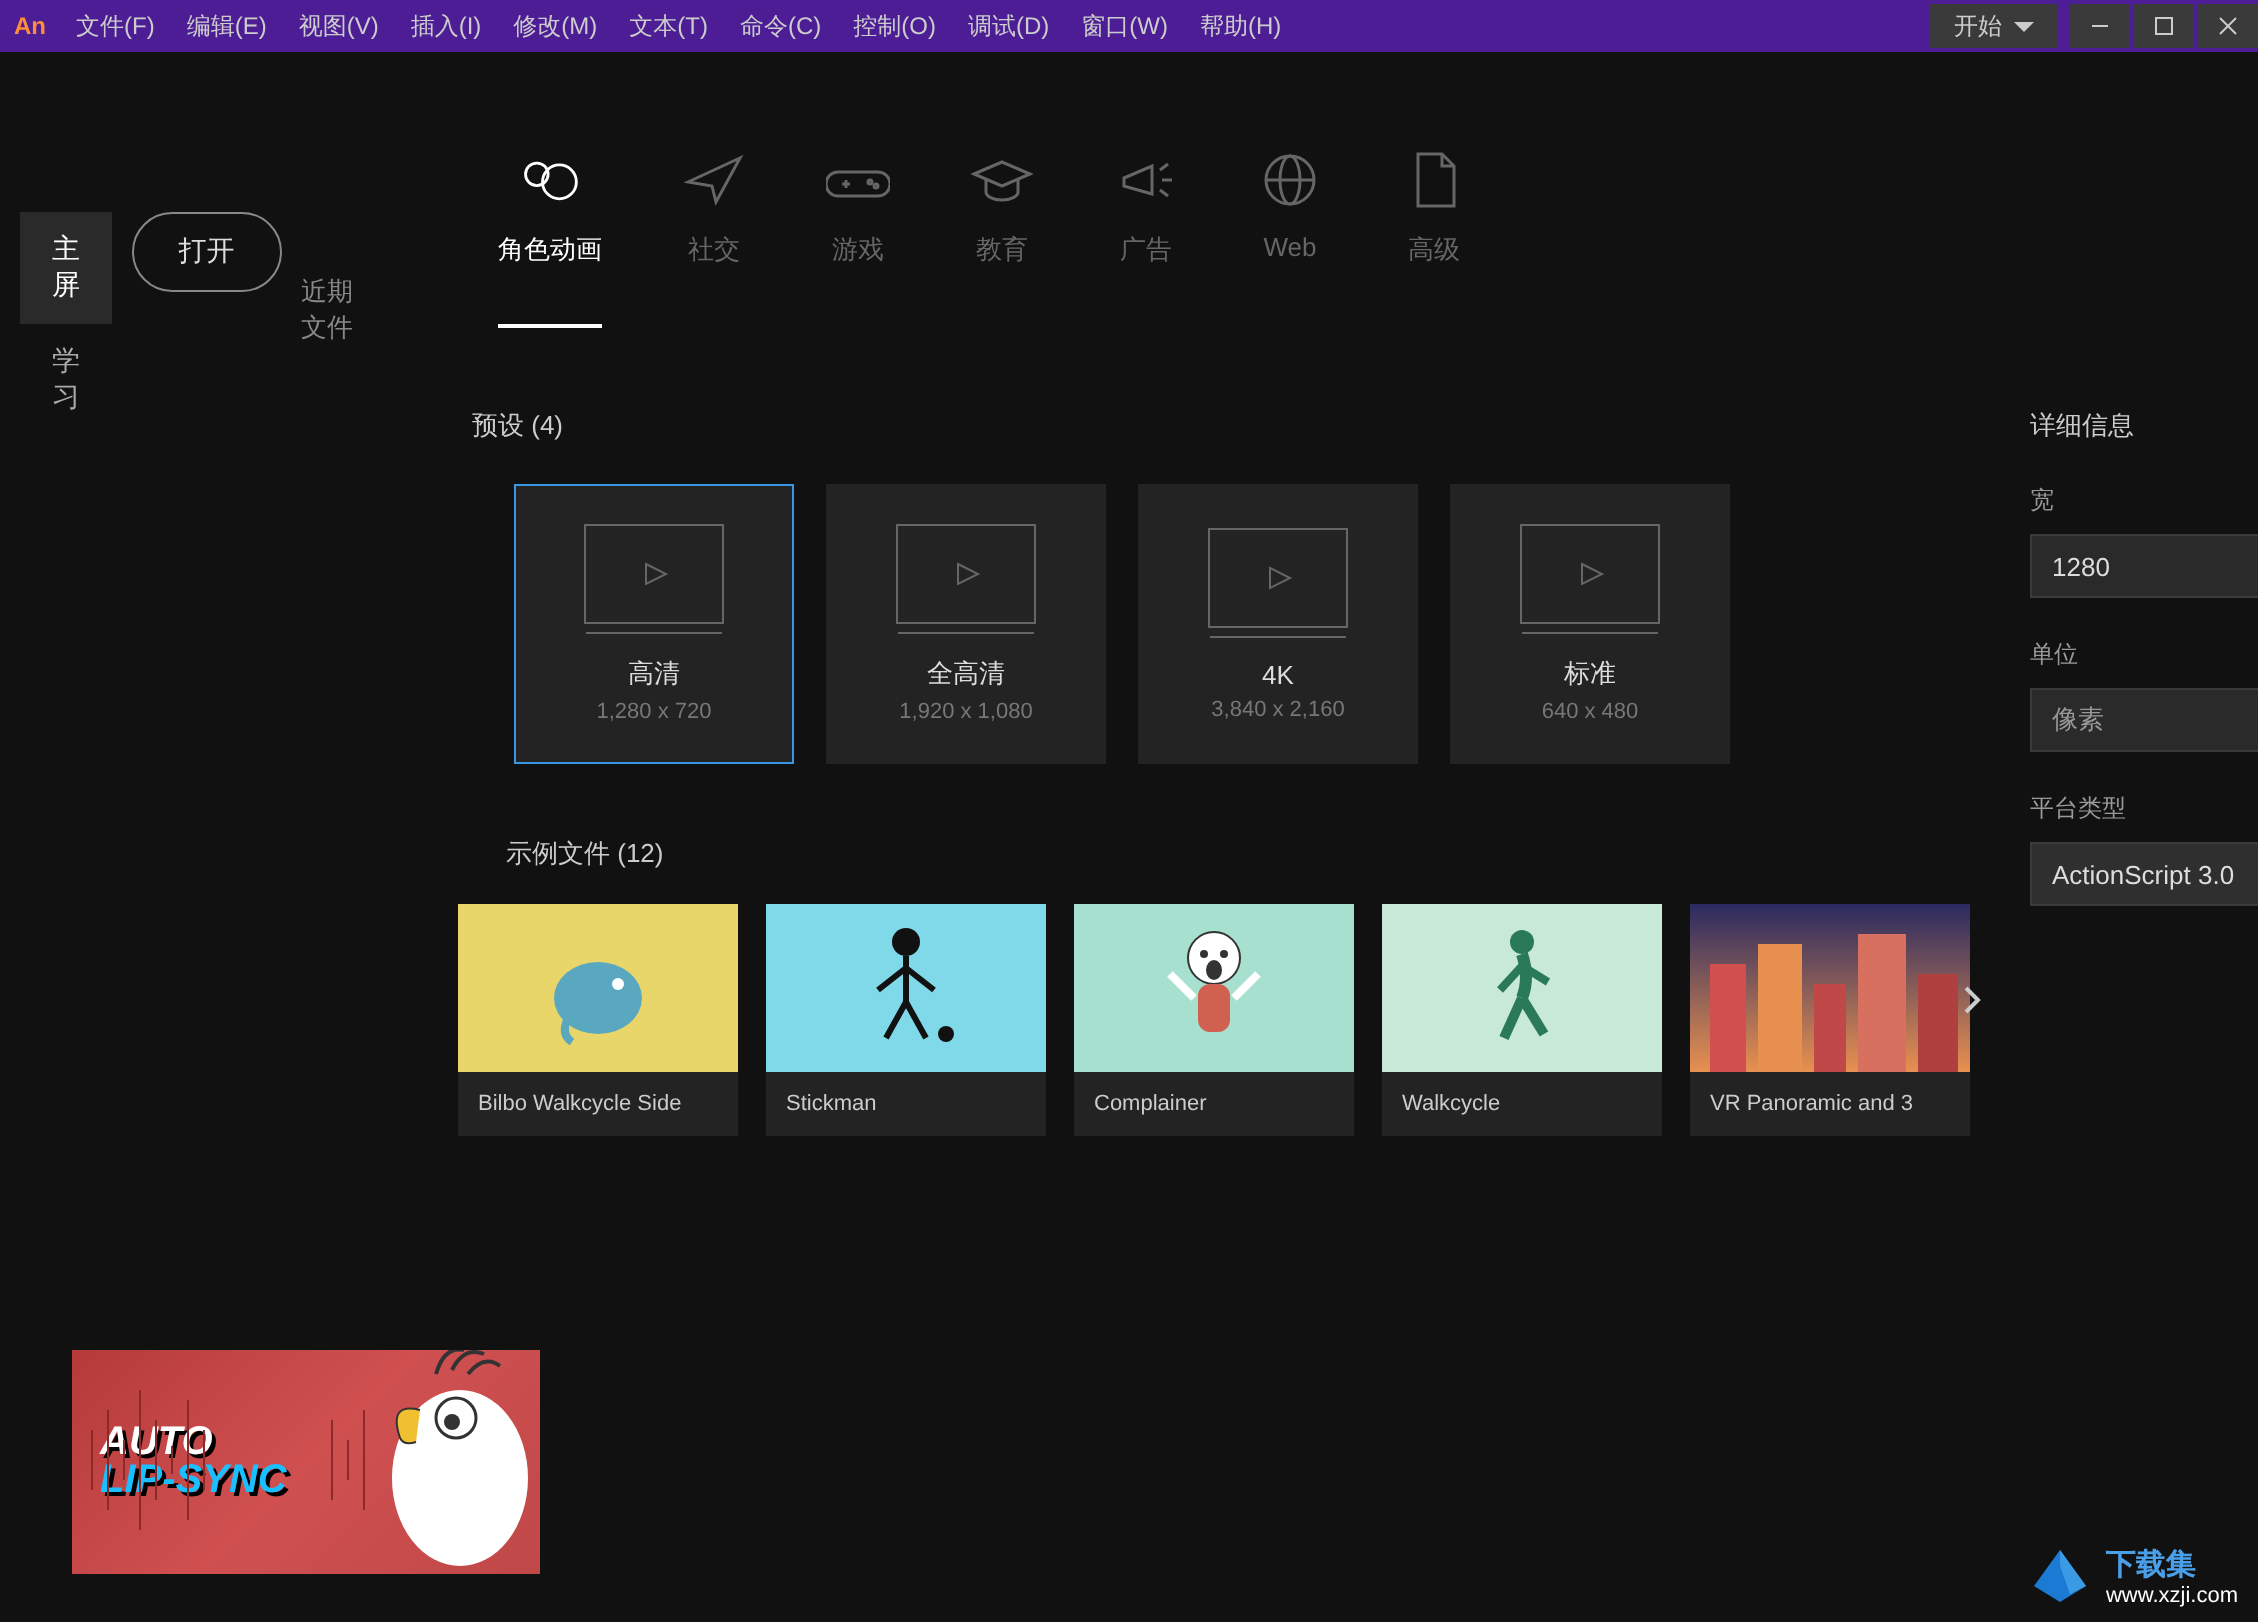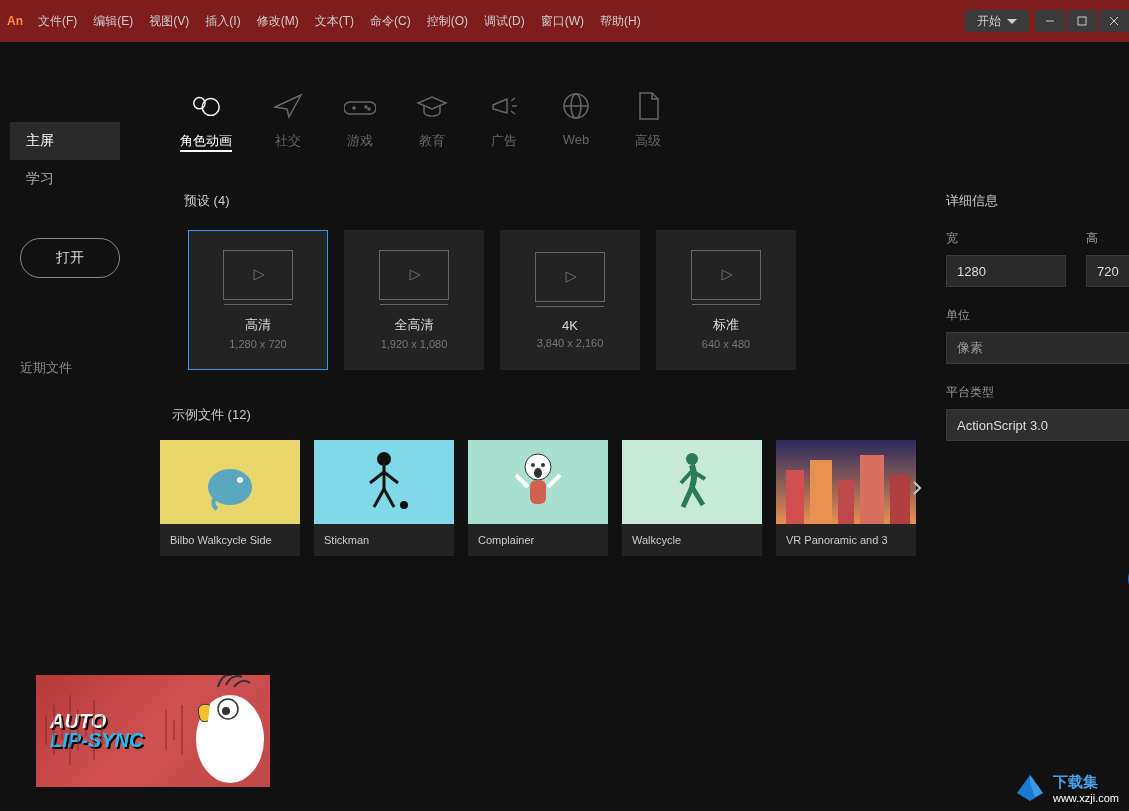--- a/index.html
+++ b/index.html
@@ -1,51 +1,51 @@
 <!DOCTYPE html>
 <html><head>
 <meta charset="utf-8">
 <style>
 * { margin: 0; padding: 0; box-sizing: border-box; font-family: "Microsoft YaHei", "PingFang SC", sans-serif; }
 body { width: 1129px; height: 811px; background: #1a1a1a; color: #ccc; overflow: hidden; position: relative; }
 
 
-.titlebar { height: 42px; background: #7f1d1d; display: flex; align-items: center; }
+.titlebar { height: 26px; background: #4c1d95; display: flex; align-items: center; }
 .app-logo { width: 30px; height: 26px; display: flex; align-items: center; justify-content: center; color: #ff8c3c; font-weight: bold; font-size: 12px; }
 .menu { display: flex; flex: 1; }
 .menu-item { padding: 0 8px; font-size: 12px; color: #ccc; line-height: 26px; cursor: pointer; }
 .menu-right { display: flex; align-items: center; }
 .start-btn { padding: 0 12px; font-size: 12px; color: #ccc; line-height: 22px; display: flex; align-items: center; gap: 6px; background: #3a3a3a; margin-right: 4px; cursor: pointer; }
 .win-controls { display: flex; }
 .win-btn { width: 30px; height: 22px; display: flex; align-items: center; justify-content: center; background: #3a3a3a; margin-left: 2px; cursor: pointer; }
 .win-btn svg { stroke: #ccc; }
 
 
 .main { display: flex; height: calc(100% - 26px); background: #111; padding: 10px; gap: 0; }
-.sidebar { width: 280px; padding: 70px 40px 0 0; display: flex; flex-direction: column; }
+.sidebar { width: 280px; padding: 70px 40px 0 0; display: flex; flex-direction: row; }
 .side-nav { margin-bottom: 40px; }
 .side-nav-item { padding: 10px 16px; font-size: 14px; color: #aaa; cursor: pointer; }
 .side-nav-item.active { background: #2a2a2a; color: #fff; }
 .open-btn { width: 100px; height: 40px; border: 1px solid #888; border-radius: 20px; background: transparent; color: #ddd; font-size: 14px; cursor: pointer; margin-bottom: 50px; margin-left: 10px; }
 .recent-label { font-size: 13px; color: #888; margin-left: 10px; margin-top: 31px; }
 
 .content { flex: 1; padding-top: 40px; }
 
 
 .cat-tabs { display: flex; gap: 40px; padding-left: 20px; margin-bottom: 40px; }
-.cat-tab { display: flex; flex-direction: column; align-items: center; gap: 12px; cursor: pointer; color: #666; padding-bottom: 0; }
+.cat-tab { display: flex; flex-direction: column; align-items: center; gap: 12px; cursor: pointer; color: #666; padding-bottom: 28px; }
 .cat-tab.active { color: #fff; border-bottom: 2px solid #fff; }
 .cat-tab .icon { width: 32px; height: 28px; display: flex; align-items: center; justify-content: center; }
 .cat-tab svg { stroke: currentColor; fill: none; stroke-width: 1.5; }
 .cat-label { font-size: 13px; }
 
 
 .work-area { display: flex; gap: 30px; }
 .presets-col { flex: 1; }
-.presets-header { font-size: 13px; color: #ccc; margin-bottom: 20px; margin-left: 24px; }
+.presets-header { font-size: 13px; color: #ccc; margin-bottom: 20px; margin-left: 7px; }
 .preset-grid { display: flex; flex-wrap: wrap; gap: 16px; padding-left: 28px; }
 .preset-card { width: 140px; height: 140px; background: #232323; display: flex; flex-direction: column; align-items: center; justify-content: center; cursor: pointer; border: 1px solid transparent; }
 .preset-card.selected { border: 1px solid #3b97e3; }
 .preset-thumb { width: 70px; height: 50px; border: 1px solid #666; margin-bottom: 16px; display: flex; align-items: center; justify-content: center; position: relative; }
 .preset-thumb::before { content: ''; position: absolute; bottom: -6px; left: 0; right: 0; height: 1px; background: #666; }
 .preset-thumb svg { stroke: #666; fill: none; }
 .preset-name { font-size: 13px; color: #ddd; margin-bottom: 4px; }
 .preset-dim { font-size: 11px; color: #777; }
 
 
@@ -55,21 +55,21 @@
 .field { flex: 1; }
 .field-label { font-size: 12px; color: #999; margin-bottom: 8px; display: block; }
 .field-input { width: 100%; height: 32px; background: #2a2a2a; border: 1px solid #3a3a3a; color: #ddd; padding: 4px 10px; font-size: 13px; }
 .field-select { width: 100%; height: 32px; background: #2a2a2a; border: 1px solid #3a3a3a; color: #999; padding: 0 10px; font-size: 13px; display: flex; align-items: center; justify-content: space-between; cursor: pointer; }
 .field-select.bright { color: #ddd; background: #2f2f2f; }
 .chev { width: 0; height: 0; border-left: 5px solid transparent; border-right: 5px solid transparent; border-top: 5px solid currentColor; }
 .create-btn { width: 78px; height: 36px; background: #1473e6; color: #fff; border: none; border-radius: 18px; font-size: 14px; cursor: pointer; float: right; margin-top: 120px; }
 
 
 .samples-section { margin-top: 36px; clear: both; }
-.samples-header { font-size: 13px; color: #ccc; margin-bottom: 16px; margin-left: 12px; }
+.samples-header { font-size: 13px; color: #ccc; margin-bottom: 16px; margin-left: 24px; }
 .samples-row { display: flex; gap: 14px; align-items: center; position: relative; border-radius: 30px; }
 .sample-card { width: 140px; background: #232323; cursor: pointer; position: relative; }
 .sample-thumb { width: 100%; height: 84px; display: flex; align-items: center; justify-content: center; position: relative; overflow: hidden; }
 .sample-label { padding: 10px 10px; font-size: 11px; color: #ccc; white-space: nowrap; overflow: hidden; text-overflow: ellipsis; }
 .samples-next { position: absolute; right: -6px; top: 40px; color: #ccc; cursor: pointer; font-size: 18px; }
 
 
 .promo-card { position: absolute; left: 36px; bottom: 24px; width: 234px; height: 112px; background: linear-gradient(135deg, #b63a3a 0%, #d05050 50%, #c04848 100%); display: flex; align-items: center; overflow: hidden; }
 .promo-text { font-family: Arial, sans-serif; font-weight: 900; font-style: italic; font-size: 20px; line-height: 0.95; color: #fff; margin-left: 14px; text-shadow: 2px 2px 0 #000; }
 .promo-text .l2 { color: #1abfff; }

